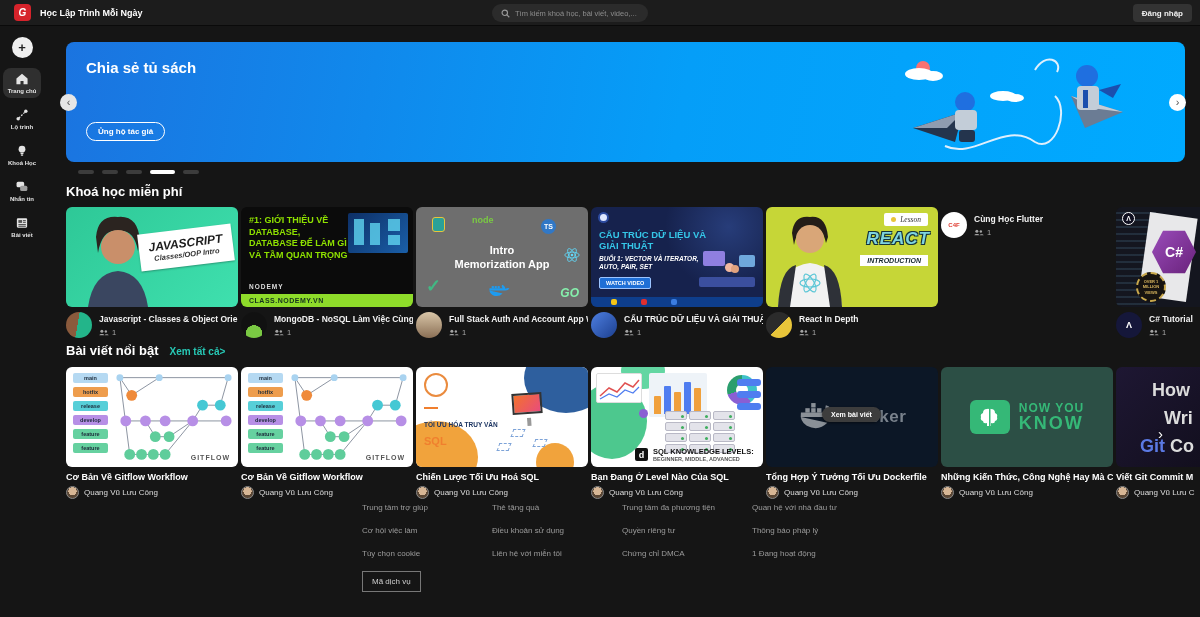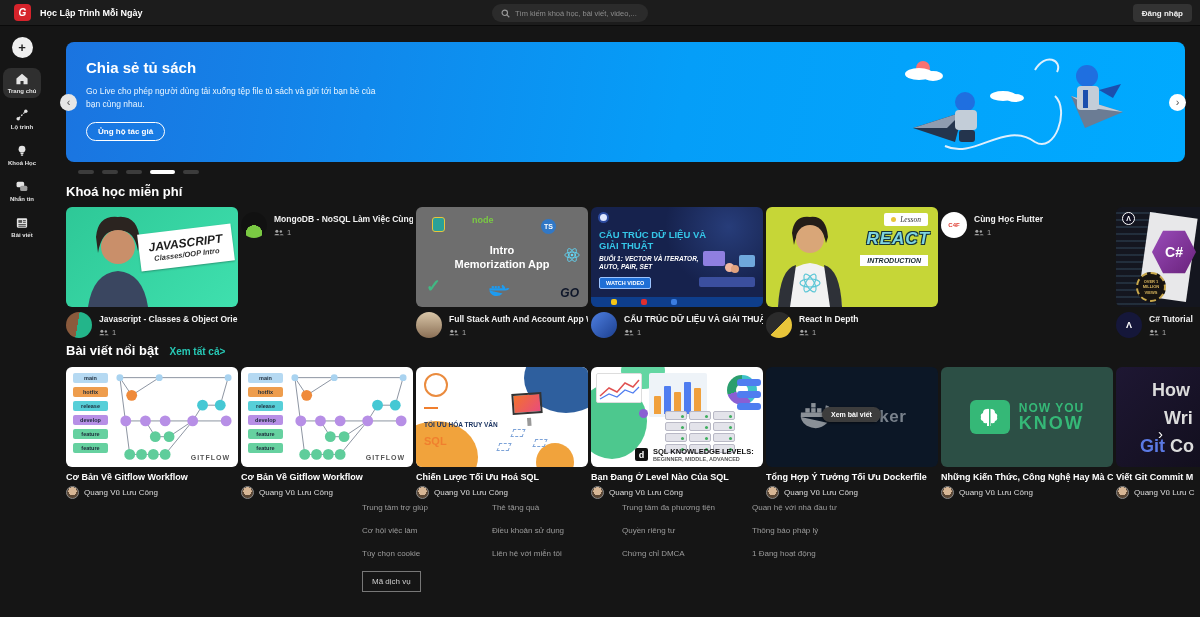--- a/index.html
+++ b/index.html
@@ -81,21 +81,21 @@
   .t2 .servers i { position:absolute; background:#5fd4f0; opacity:.8; }
 
   .t3 { background:#6e6e6e; }
   .t3 .center { position:absolute; inset:0; display:flex; flex-direction:column; align-items:center; justify-content:center; gap:2px; color:#fff; font-weight:bold; }
   .t3 .c1 { font-size:11px; } .t3 .c2 { font-size:11px; }
   .t3 .node { position:absolute; left:56px; top:8px; color:#7ac943; font-weight:bold; font-size:9px; }
   .t3 .ts { position:absolute; right:32px; top:12px; width:15px; height:15px; border-radius:50%; background:#3178c6; color:#fff; font-size:7px; font-weight:bold; display:flex; align-items:center; justify-content:center; }
   .t3 .react-ic { position:absolute; right:8px; top:40px; }
   .t3 .vue { position:absolute; left:10px; bottom:10px; color:#42b883; font-size:18px; font-weight:900; }
   .t3 .docker-ic { position:absolute; left:72px; bottom:9px; }
-  .t3 .go { position:absolute; right:9px; bottom:7px; color:#0f172a; font-weight:900; font-style:italic; font-size:12px; }
+  .t3 .go { position:absolute; right:9px; bottom:7px; color:#86efac; font-weight:900; font-style:italic; font-size:12px; }
   .t3 .robot { position:absolute; left:16px; top:10px; width:13px; height:15px; background:#2aa198; border-radius:3px; border:1px solid #e8c53a; }
 
   .t4 { background:#16224d; }
   .t4::after { content:""; position:absolute; inset:0; background:radial-gradient(circle at 80% 20%, rgba(90,140,255,.25), transparent 40%); }
   .t4 .logo4 { position:absolute; left:7px; top:5px; width:11px; height:11px; border-radius:50%; background:#dfe8ff; border:2px solid #2c4a9e; }
   .t4 .tt { position:absolute; left:8px; top:22px; width:108px; color:#35c7e8; font-weight:900; font-size:9.5px; line-height:1.2; z-index:2; }
   .t4 .st { position:absolute; left:8px; top:48px; width:100px; color:#fff; font-style:italic; font-weight:bold; font-size:6.5px; line-height:1.3; z-index:2; }
   .t4 .badge { position:absolute; left:8px; top:70px; background:#1f6fd6; border:1px solid #9cc4ff; color:#fff; font-size:5.5px; font-weight:bold; padding:2px 6px; border-radius:2px; z-index:2; }
   .t4 .ill { position:absolute; right:4px; top:34px; width:64px; height:52px; z-index:1; }
   .t4 .ill .desk { position:absolute; bottom:6px; left:4px; width:56px; height:10px; background:#3b4f9e; border-radius:2px; }
@@ -251,21 +251,20 @@
         <rect x="6.4" y="4.4" width="2.6" height="1" fill="#555"></rect>
         <rect x="2.2" y="6.4" width="6.8" height="1" fill="#555"></rect>
         <rect x="2.2" y="8" width="6.8" height="1" fill="#555"></rect>
       </svg>
     <span class="side-label">Bài viết</span>
   </div>
 </div>
 
 <div class="banner">
   <div class="banner-title">Chia sẻ tủ sách</div>
-  <div class="banner-desc">Go Live cho phép người dùng tải xuống tệp file tủ sách và gửi tới bạn bè của bạn cùng nhau.</div>
   <button class="banner-cta">Ủng hộ tác giả</button>
   <svg class="banner-art" width="260" height="108" viewBox="0 0 260 108">
     <circle cx="38" cy="18" r="7" fill="#f87171"></circle>
     <ellipse cx="34" cy="24" rx="14" ry="6" fill="#fff"></ellipse>
     <ellipse cx="48" cy="26" rx="10" ry="5" fill="#fff"></ellipse>
     <ellipse cx="118" cy="46" rx="13" ry="5" fill="#fff"></ellipse>
     <ellipse cx="130" cy="48" rx="9" ry="4" fill="#fff"></ellipse>
     <path d="M150 20 C160 2 178 10 172 22" stroke="#dfeffc" stroke-width="2" fill="none"></path>
     <path d="M60 96 C90 110 120 70 150 92 C170 104 185 60 170 46" stroke="#dfeffc" stroke-width="2" fill="none"></path>
     <polygon points="28,78 78,62 70,92" fill="#24344d"></polygon>
@@ -319,20 +318,31 @@
               <path d="M0.5 8.5 C0.5 5.8 7.5 5.8 7.5 8.5 Z"></path>
               <path d="M8 8.5 C8 6.4 13.5 6.4 13.5 8.5 Z"></path>
             </svg>
             <span>1</span>
           </div>
       </div>
     </div>
   </div>
 
   <div class="card">
+    <div class="thumb t2">
+      <div class="headline">#1: GIỚI THIỆU VỀ DATABASE, DATABASE ĐỂ LÀM GÌ VÀ TẦM QUAN TRỌNG</div>
+      <div class="servers">
+        <i style="left:6px;top:6px;width:10px;height:26px;"></i>
+          <i style="left:22px;top:10px;width:10px;height:22px;"></i>
+          <i style="left:40px;top:6px;width:12px;height:12px;"></i>
+          <i style="left:40px;top:22px;width:12px;height:10px;"></i>
+      </div>
+      <div class="nodemy">NODEMY</div>
+      <div class="bar">CLASS.NODEMY.VN</div>
+    </div>
     <div class="meta">
       <div class="avatar av2"></div>
       <div class="meta-text">
         <div class="card-title">MongoDB - NoSQL Làm Việc Cùng NodeJS</div>
         <div class="card-sub">
             <svg width="10" height="7" viewBox="0 0 14 9" fill="#a3a3a3">
               <circle cx="4" cy="2.6" r="2.1"></circle>
               <circle cx="9.6" cy="3" r="1.7"></circle>
               <path d="M0.5 8.5 C0.5 5.8 7.5 5.8 7.5 8.5 Z"></path>
               <path d="M8 8.5 C8 6.4 13.5 6.4 13.5 8.5 Z"></path>

